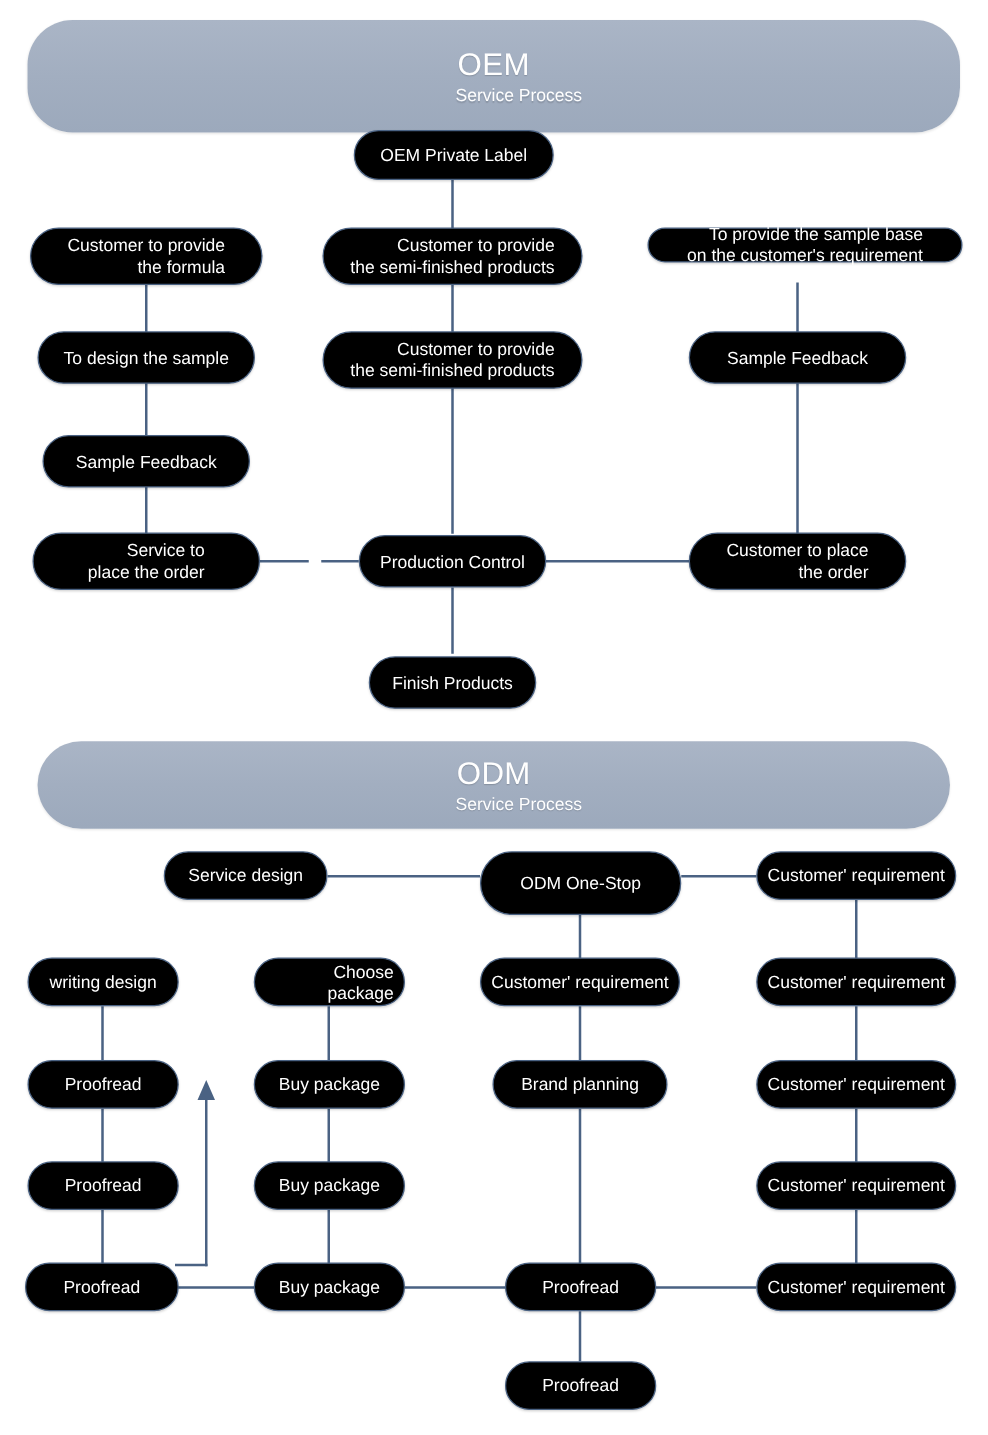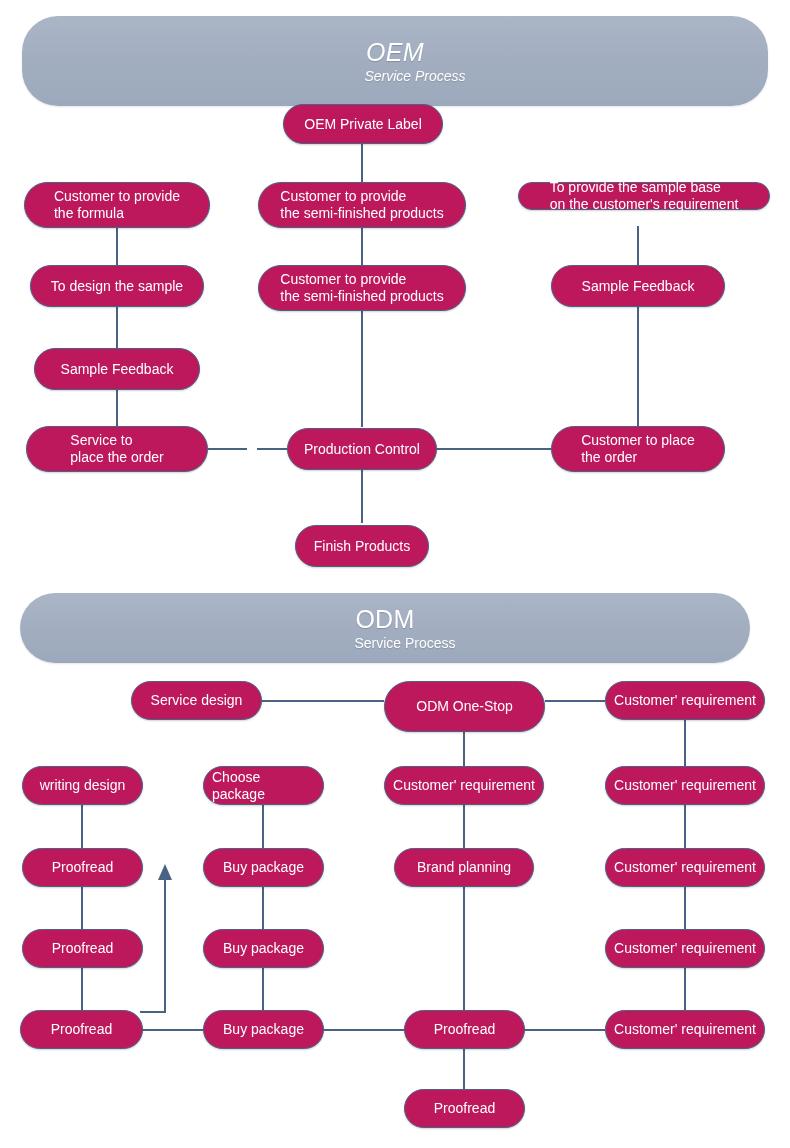--- a/index.html
+++ b/index.html
@@ -60,42 +60,42 @@
     height: 0;
     border-left: 7px solid transparent;
     border-right: 7px solid transparent;
     border-bottom: 16px solid #4a6283;
   }
 
   
   .node {
     position: absolute;
     box-sizing: border-box;
-    background: #be185d;
+    background: #000000;
     border: 1px solid #4a6283;
     border-radius: 999px;
     color: #ffffff;
     display: flex;
     align-items: center;
     justify-content: center;
-    text-align: left;
+    text-align: right;
     padding: 2px 8px;
     font-size: 14px;
     line-height: 17px;
     box-shadow: 0 1px 2px rgba(0,0,0,0.18);
     z-index: 2;
   }
   .node.two-line { line-height: 17px; }
 </style>
 </head>
 <body>
 
 <div id="page">
 
-  <div class="banner" style="left:22px; top:16px; width:746px; height:90px;font-style:italic;">
+  <div class="banner" style="left:22px; top:16px; width:746px; height:90px;">
     <div class="banner-title">OEM</div>
     <div class="banner-sub">Service Process</div>
   </div>
 
   <div class="line v" style="left:361px; top:143px; height:40px;"></div>
   <div class="line v" style="left:116px; top:226px; height:43px;"></div>
   <div class="line v" style="left:116px; top:305px; height:43px;"></div>
   <div class="line v" style="left:116px; top:389px; height:38px;"></div>
   <div class="line v" style="left:361px; top:226px; height:43px;"></div>
   <div class="line v" style="left:361px; top:305px; height:122px;"></div>
@@ -157,21 +157,21 @@
   <div class="node" style="left:551px; top:265px; width:174px; height:42px;">
     <span>Sample Feedback</span>
   </div>
   <div class="node two-line" style="left:551px; top:426px; width:174px; height:46px;">
     <span>
       <span>Customer to place</span><br>
       <span>the order</span>
     </span>
   </div>
 
-  <div class="banner" style="left:20px; top:593px; width:730px; height:70px;">
+  <div class="banner" style="left:30px; top:593px; width:730px; height:70px;">
     <div class="banner-title">ODM</div>
     <div class="banner-sub">Service Process</div>
   </div>
 
   <div class="line h" style="left:262px; top:700px; width:122px;"></div>
   <div class="line h" style="left:545px; top:700px; width:60px;"></div>
 
   <div class="line v" style="left:81px; top:805px; height:43px;"></div>
   <div class="line v" style="left:81px; top:887px; height:43px;"></div>
   <div class="line v" style="left:81px; top:968px; height:43px;"></div>

